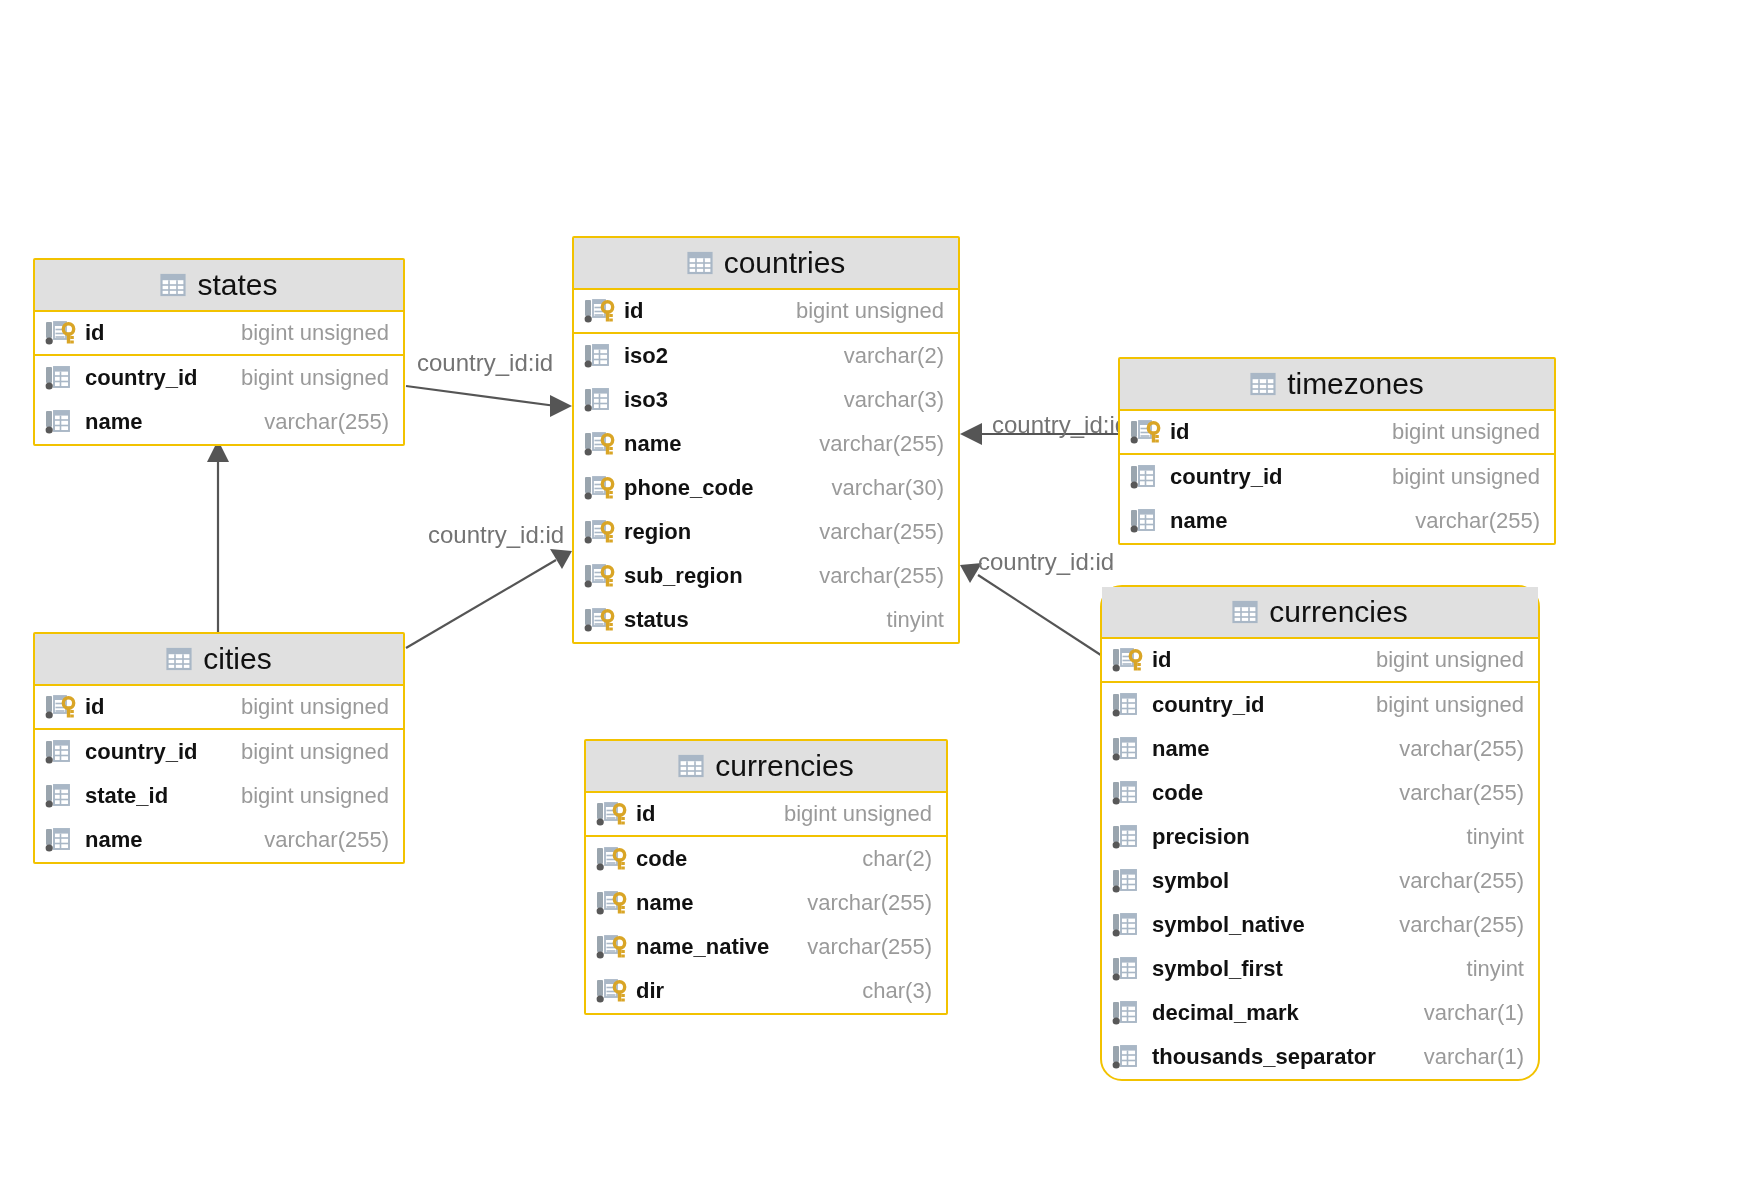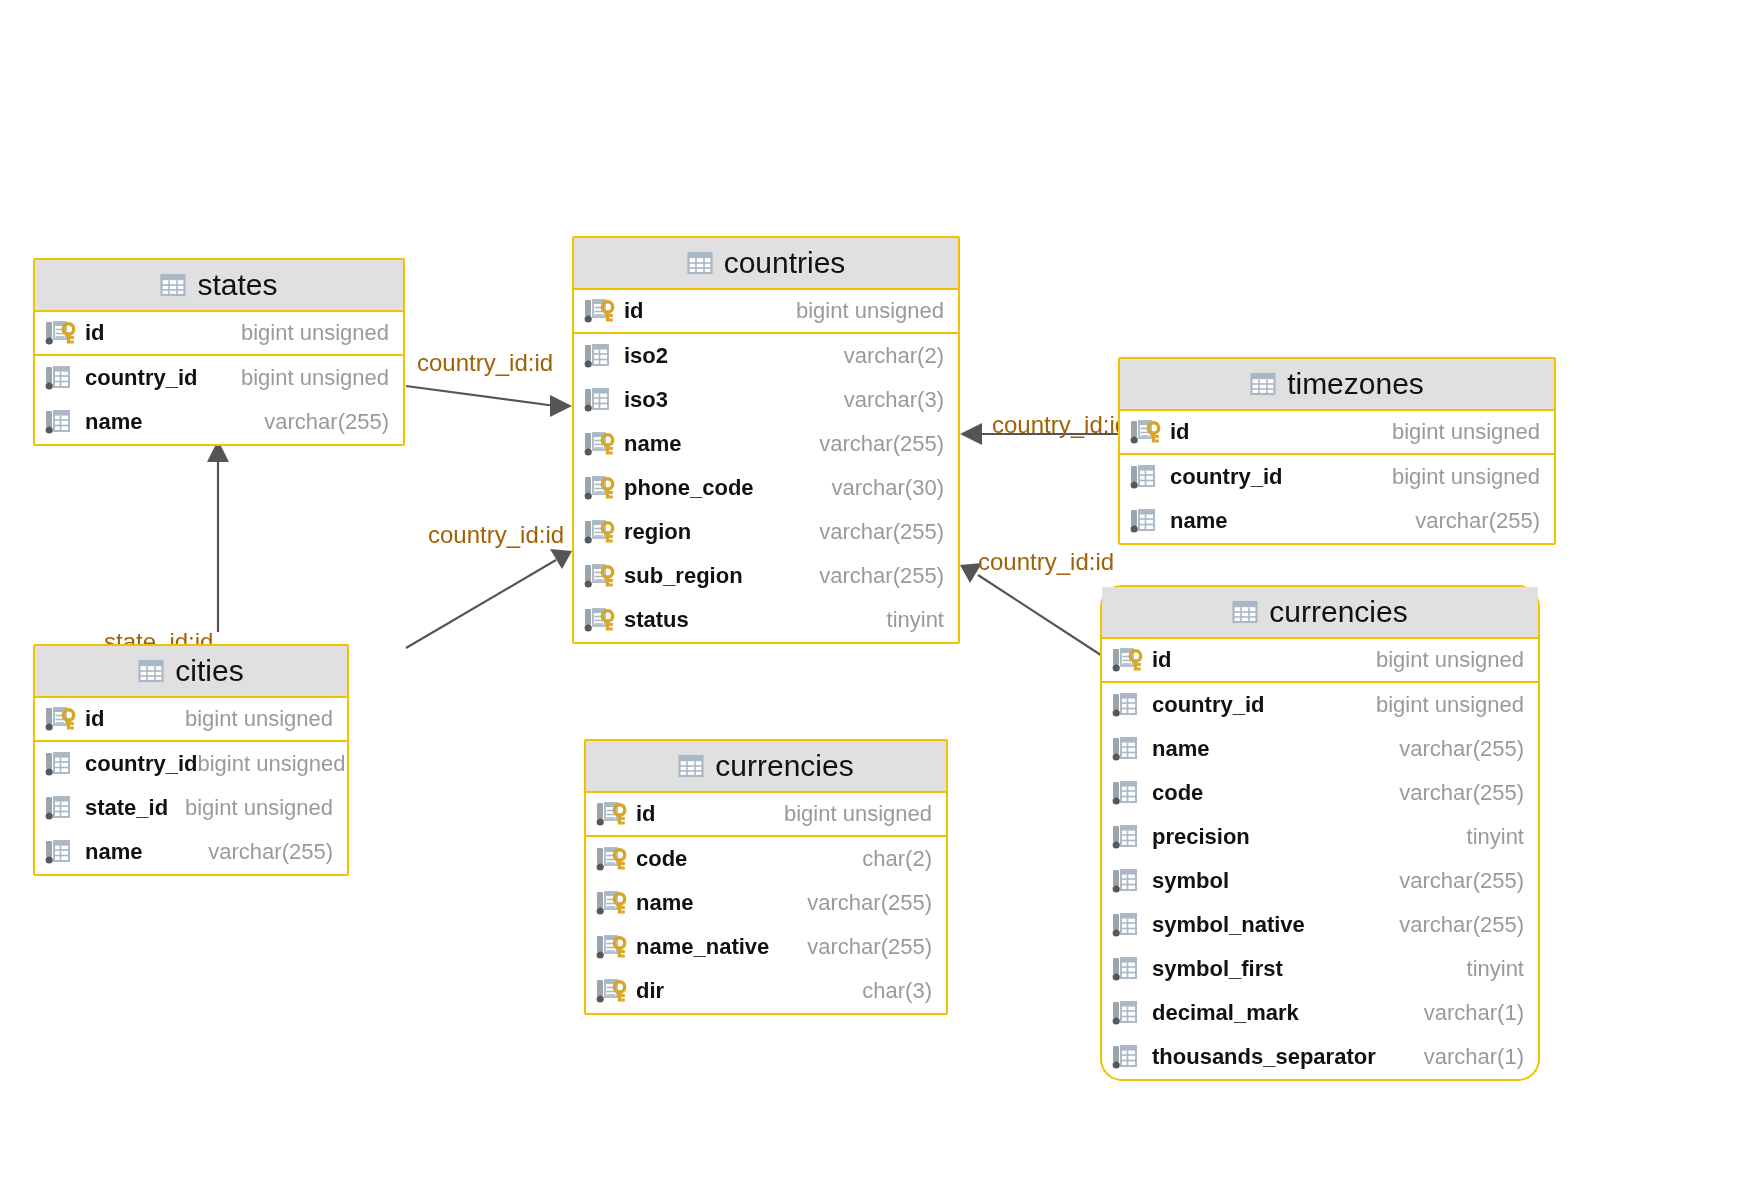--- a/index.html
+++ b/index.html
@@ -11,21 +11,21 @@
     overflow:hidden;
     position:relative;
   }
   #canvas { position:absolute; inset:0; }
 
   
   #edges { position:absolute; left:0; top:0; width:1754px; height:1196px; pointer-events:none; }
   .edge-label {
     position:absolute;
     font-size:24px;
-    color:#a16207;
+    color:#737373;
     font-family:"Liberation Sans", sans-serif;
     white-space:nowrap;
     letter-spacing:0px;
   }
 
   
   .entity {
     position:absolute;
     background:#ffffff;
     border:2px solid #F2C200;
@@ -357,21 +357,21 @@
               <rect x="9" y="2" width="15" height="4.6" fill="#A9B7C6"></rect>
               <line x1="9" y1="11" x2="24" y2="11" stroke="#A9B7C6" stroke-width="1.6"></line>
               <line x1="9" y1="16.5" x2="24" y2="16.5" stroke="#A9B7C6" stroke-width="1.6"></line>
               <line x1="15.5" y1="6.6" x2="15.5" y2="22" stroke="#A9B7C6" stroke-width="1.6"></line>
             </svg>
             <span class="field-name">name</span>
             <span class="field-type">varchar(255)</span>
           </div>
         </div>
       </div>
-      <div class="entity" style="left: 33px; top: 632px; width: 316px; margin-top: 12px;">
+      <div class="entity" style="left: 33px; top: 632px; width: 372px;">
         <div class="entity-header">
           <svg class="tbl-icon" viewBox="0 0 26 24">
             <rect x="1.5" y="2" width="23" height="20" fill="#ffffff" stroke="#A9B7C6" stroke-width="2.2"></rect>
             <rect x="1.5" y="2" width="23" height="5.2" fill="#A9B7C6"></rect>
             <line x1="1.5" y1="12" x2="24.5" y2="12" stroke="#A9B7C6" stroke-width="1.6"></line>
             <line x1="1.5" y1="17" x2="24.5" y2="17" stroke="#A9B7C6" stroke-width="1.6"></line>
             <line x1="9" y1="7.2" x2="9" y2="22" stroke="#A9B7C6" stroke-width="1.6"></line>
             <line x1="17" y1="7.2" x2="17" y2="22" stroke="#A9B7C6" stroke-width="1.6"></line>
           </svg>
           <span class="entity-title">cities</span>

